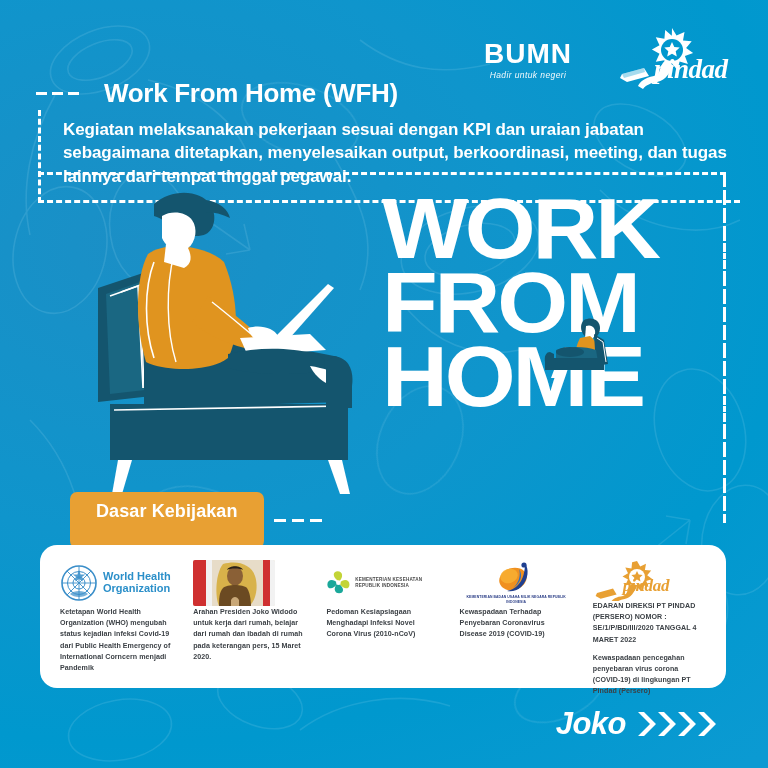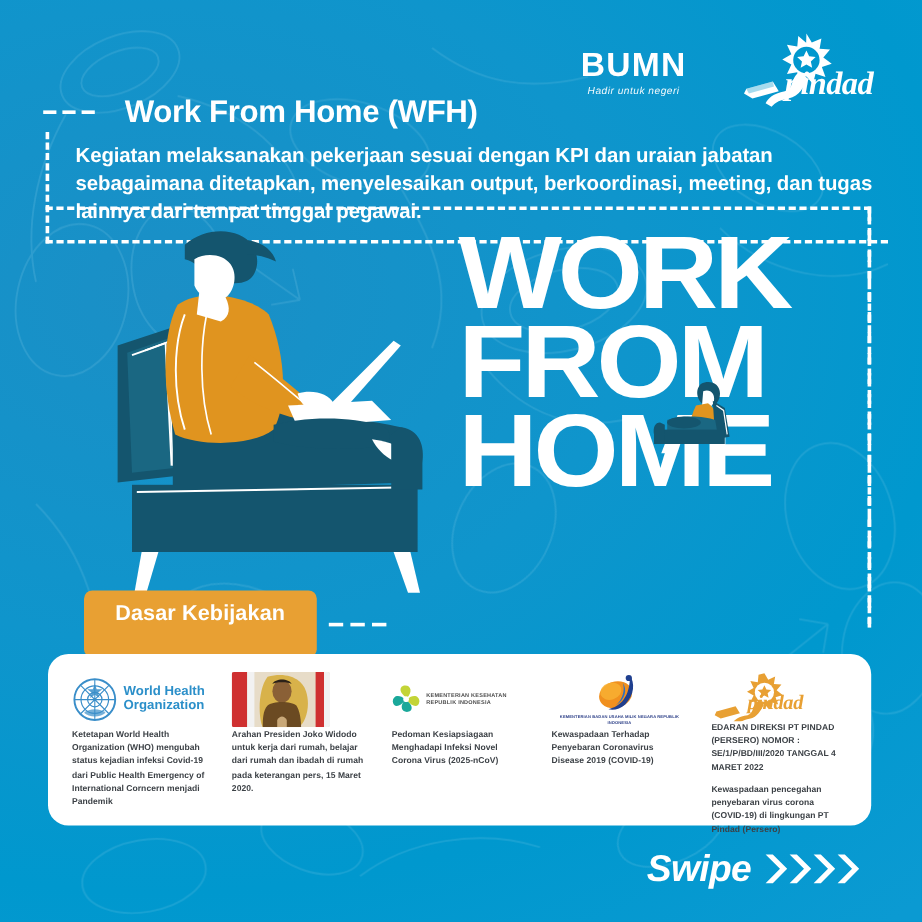--- a/index.html
+++ b/index.html
@@ -307,21 +307,21 @@
             <path d="M17 17 C10 10 2 12 2 19 C2 26 10 28 17 17 Z" fill="#1aa89a"></path>
             <path d="M17 17 C10 24 12 32 19 32 C26 32 28 24 17 17 Z" fill="#1aa89a"></path>
             <path d="M19 17 C26 10 34 12 34 19 C34 26 26 28 19 17 Z" fill="#c3d437"></path>
             <path d="M19 15 C26 8 24 0 17 0 C10 0 8 8 19 15 Z" fill="#c3d437"></path>
             <circle cx="18" cy="16.5" r="3.4" fill="#ffffff"></circle>
           </svg>
           <div class="kemenkes-text">KEMENTERIAN KESEHATAN REPUBLIK INDONESIA</div>
         </div>
       </div>
       <div class="body">
-        <p>Pedoman Kesiapsiagaan Menghadapi Infeksi Novel Corona Virus (2025-nCoV)</p>
+        <p>Pedoman Kesiapsiagaan Menghadapi Infeksi Novel Corona Virus (2010-nCoV)</p>
       </div>
     </div>
 
     <div class="col">
       <div class="logo-slot">
         <div class="bumn-min">
           <svg width="42" height="32" viewBox="0 0 42 32">
             <ellipse cx="18" cy="18" rx="14" ry="11" transform="rotate(-18 18 18)" fill="#f0901f"></ellipse>
             <ellipse cx="14" cy="15" rx="9" ry="7" transform="rotate(-18 14 15)" fill="#f9b233" opacity=".8"></ellipse>
             <path d="M30 2 C34 8 34 18 26 26 C22 30 16 31 12 30 C22 28 30 20 30 2 Z" fill="#1f3f8f"></path>
@@ -353,21 +353,21 @@
       </div>
       <div class="body">
         <p>EDARAN DIREKSI PT PINDAD (PERSERO) NOMOR : SE/1/P/BD/III/2020 TANGGAL 4 MARET 2022</p>
         <p>Kewaspadaan pencegahan penyebaran virus corona (COVID-19) di lingkungan PT Pindad (Persero)</p>
       </div>
     </div>
 
   </div>
 
   <div class="swipe">
-    <span class="word">Swipe</span>
+    <span class="word">Joko</span>
     <span class="chevs">
       <svg width="96" height="30" viewBox="0 0 96 30" aria-hidden="true">
         <g fill="#ffffff">
           <path d="M2 3 L8 3 L20 15 L8 27 L2 27 L14 15 Z"></path>
           <path d="M22 3 L28 3 L40 15 L28 27 L22 27 L34 15 Z"></path>
           <path d="M42 3 L48 3 L60 15 L48 27 L42 27 L54 15 Z"></path>
           <path d="M62 3 L68 3 L80 15 L68 27 L62 27 L74 15 Z"></path>
         </g>
       </svg>
     </span>

